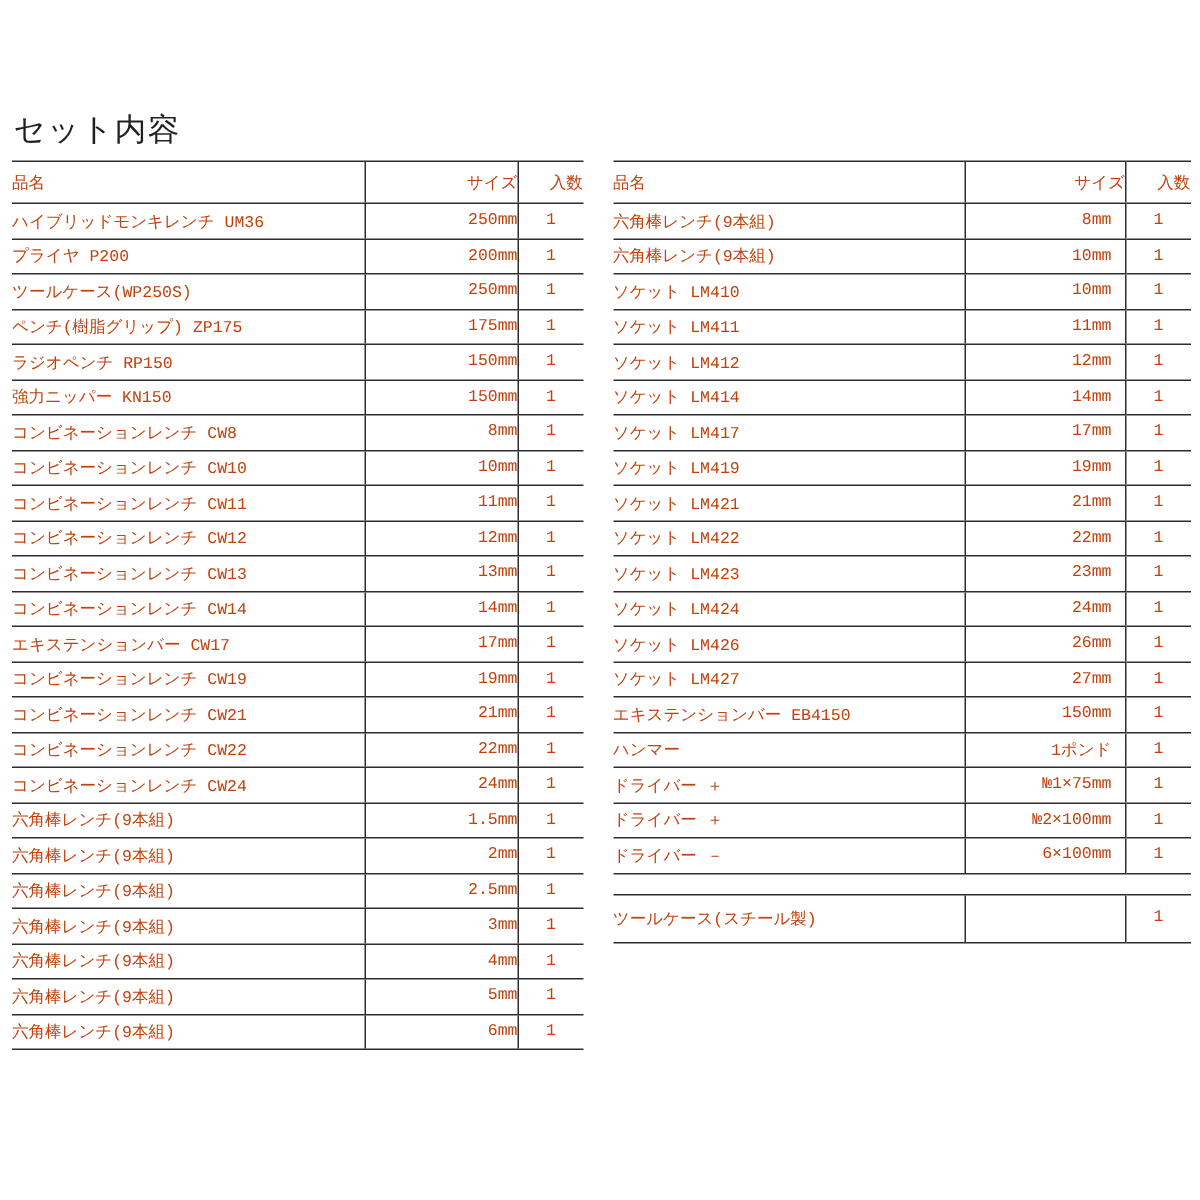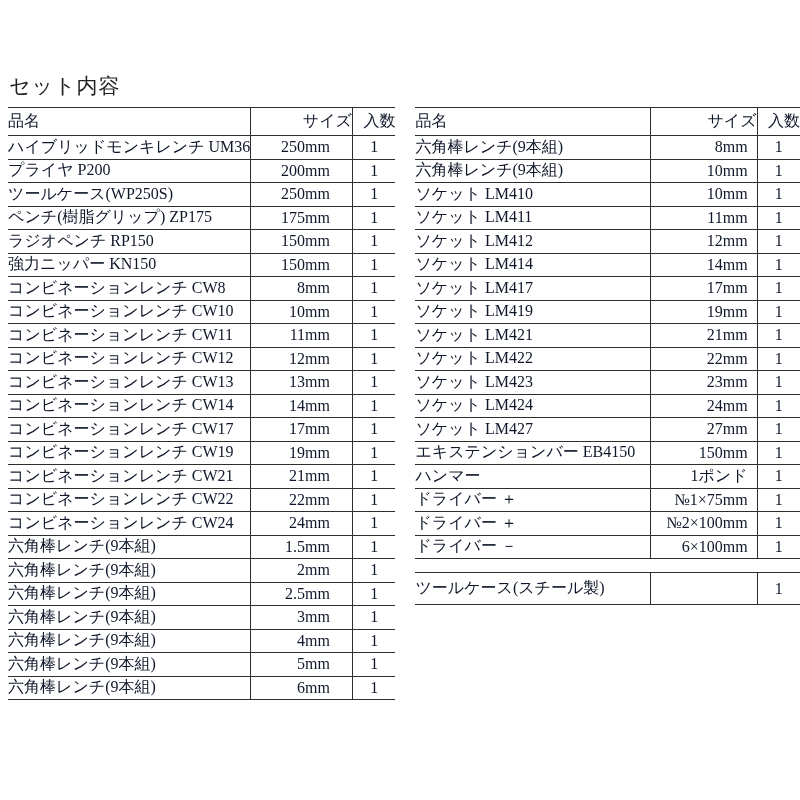--- a/index.html
+++ b/index.html
@@ -5,21 +5,21 @@
   html, body {
     margin: 0;
     padding: 0;
     background: #ffffff;
   }
   .page {
     position: relative;
     width: 800px;
     height: 800px;
     background: #ffffff;
-    font-family: Liberation Serif, serif;
+    font-family: Liberation Mono, monospace;
     color: #1f1f1f;
     overflow: hidden;
   }
   .title {
     position: absolute;
     left: 9px;
     top: 72px;
     font-size: 21px;
     letter-spacing: 1px;
     color: #1f1f1f;
@@ -28,42 +28,42 @@
     position: absolute;
     left: 8px;
     top: 107px;
     display: flex;
     gap: 20px;
     align-items: flex-start;
   }
   table.spec {
     border-collapse: collapse;
     table-layout: fixed;
-    font-size: 16px;
-    color: #0f172a;
+    font-size: 11px;
+    color: #c2410c;
   }
   table.spec th, table.spec td {
     border-top: 1.5px solid #2d2d2d;
     border-bottom: 1.5px solid #2d2d2d;
     font-weight: normal;
     white-space: nowrap;
     overflow: hidden;
     padding: 0;
   }
   table.spec th.size, table.spec th.qty,
   table.spec td.size, table.spec td.qty {
     border-left: 1.5px solid #2d2d2d;
   }
   table.spec th { height: 27px; }
   table.spec td { height: 22.5px; }
   th.name, td.name { text-align: left; padding-left: 6px; }
   th.size, th.qty { text-align: right; }
   td.size { text-align: right; }
   td.qty { text-align: center; }
-  table.left-t td.size { padding-right: 22px; }
+  table.left-t td.size { }
   table.right-t td.size { padding-right: 9px; }
   table.left-t col.c-name { width: 235.5px; }
   table.left-t col.c-size { width: 102px; }
   table.left-t col.c-qty  { width: 43px; }
   table.right-t col.c-name { width: 235px; }
   table.right-t col.c-size { width: 107px; }
   table.right-t col.c-qty  { width: 43px; }
   table.footer-t { margin-top: 13px; }
   table.footer-t td { height: 31px; }
 </style>
@@ -144,21 +144,21 @@
             <td class="name">コンビネーションレンチ CW13</td>
             <td class="size">13mm</td>
             <td class="qty">1</td>
           </tr>
           <tr>
             <td class="name">コンビネーションレンチ CW14</td>
             <td class="size">14mm</td>
             <td class="qty">1</td>
           </tr>
           <tr>
-            <td class="name">コンビネーションレンチ CW17</td>
+            <td class="name">エキステンションバー CW17</td>
             <td class="size">17mm</td>
             <td class="qty">1</td>
           </tr>
           <tr>
             <td class="name">コンビネーションレンチ CW19</td>
             <td class="size">19mm</td>
             <td class="qty">1</td>
           </tr>
           <tr>
             <td class="name">コンビネーションレンチ CW21</td>
@@ -282,20 +282,25 @@
               <td class="name">ソケット LM423</td>
               <td class="size">23mm</td>
               <td class="qty">1</td>
             </tr>
             <tr>
               <td class="name">ソケット LM424</td>
               <td class="size">24mm</td>
               <td class="qty">1</td>
             </tr>
             <tr>
+              <td class="name">ソケット LM426</td>
+              <td class="size">26mm</td>
+              <td class="qty">1</td>
+            </tr>
+            <tr>
               <td class="name">ソケット LM427</td>
               <td class="size">27mm</td>
               <td class="qty">1</td>
             </tr>
             <tr>
               <td class="name">エキステンションバー EB4150</td>
               <td class="size">150mm</td>
               <td class="qty">1</td>
             </tr>
             <tr>

